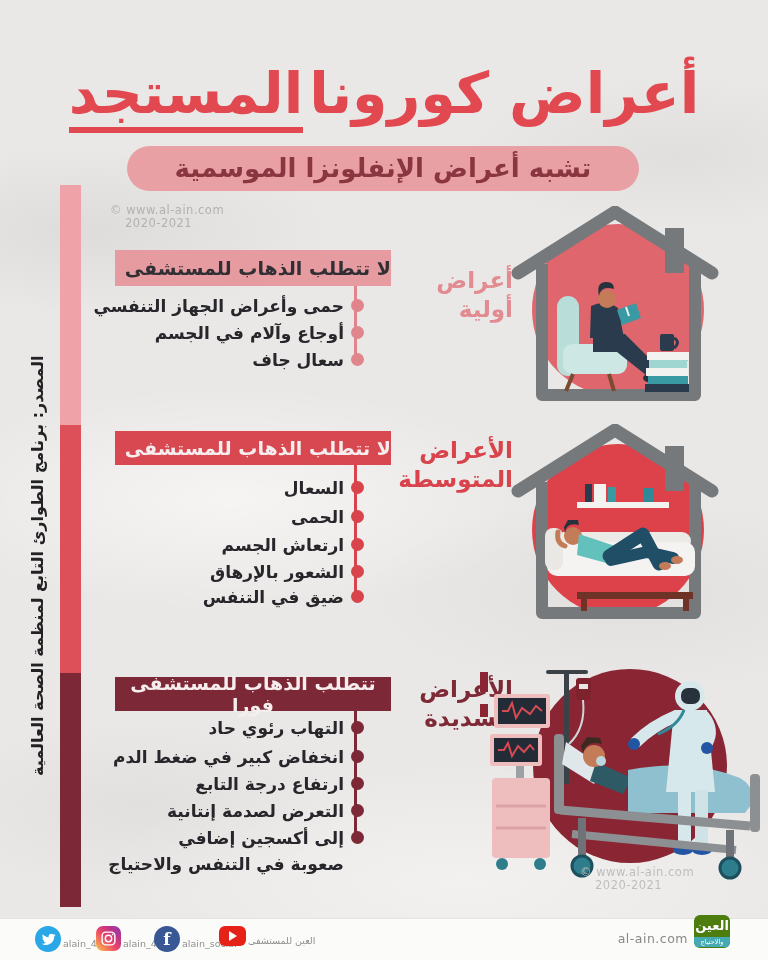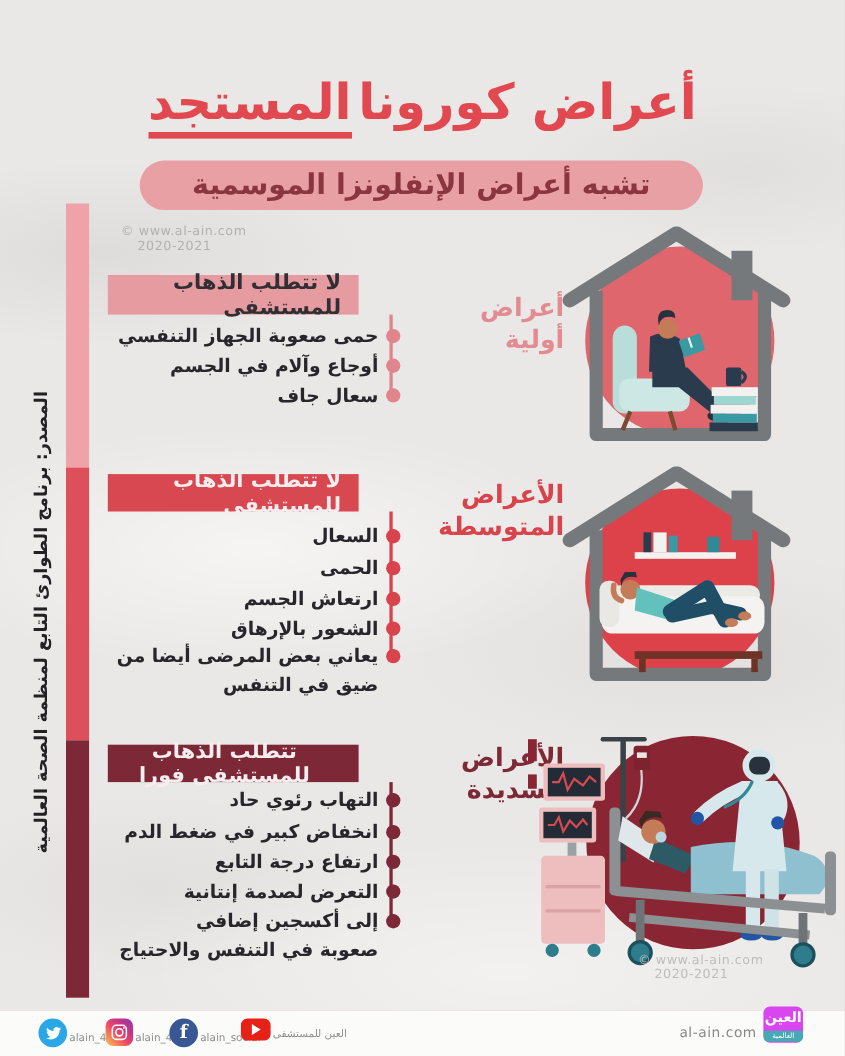--- a/index.html
+++ b/index.html
@@ -15,21 +15,21 @@
       radial-gradient(340px 120px at 12% 24%, rgba(120,118,115,.10), transparent 70%),
       radial-gradient(300px 110px at 88% 16%, rgba(120,118,115,.08), transparent 70%),
       radial-gradient(420px 150px at 30% 52%, rgba(255,255,255,.55), transparent 75%),
       radial-gradient(380px 140px at 82% 62%, rgba(120,118,115,.07), transparent 70%),
       radial-gradient(300px 120px at 18% 84%, rgba(120,118,115,.07), transparent 70%),
       radial-gradient(500px 160px at 60% 92%, rgba(255,255,255,.4), transparent 75%);
   }
   
   .title {
     position:absolute; top:60px; left:0; right:0; text-align:center;
-    direction:rtl; color:#e2484f; font-weight:bold; font-size:45px; line-height:66px;
+    direction:rtl; color:#e2484f; font-weight:bold; font-size:57px; line-height:66px;
     letter-spacing:-1px;
   }
   .title .u { border-bottom:6px solid #e2484f; padding-bottom:1px; margin-right:6px; }
   .subtitle {
     position:absolute; top:146px; left:127px; width:512px; height:45px;
     background:#e9a0a4; border-radius:24px; direction:rtl;
     color:#8a3640; font-weight:bold; font-size:26px; line-height:45px; text-align:center;
   }
   .wm { position:absolute; font-size:11.5px; color:#b3b1af; line-height:13px; letter-spacing:.5px; }
   .wm-top { left:110px; top:204px; }
@@ -40,22 +40,22 @@
   .seg1 { top:185px; height:240px; background:#efa3a8; }
   .seg2 { top:425px; height:248px; background:#dd5059; }
   .seg3 { top:673px; height:234px; background:#7d2836; }
   .source {
     position:absolute; left:-172px; top:555px; width:420px; height:21px;
     transform:rotate(-90deg); direction:rtl; text-align:center;
     font-size:16px; font-weight:bold; color:#222225; white-space:nowrap;
   }
   
   .banner {
-    position:absolute; left:98px; width:228px; display:flex; align-items:center;
-    direction:rtl; padding-right:16px; font-weight:bold; font-size:19px;
+    position:absolute; left:115px; width:276px; display:flex; align-items:center;
+    direction:rtl; padding-right:0; font-weight:bold; font-size:19px;
   }
   .b1 { top:250px; height:36px; background:#e59ba0; color:#312f33; }
   .b2 { top:431px; height:34px; background:#d84850; color:#f6eeee; }
   .b3 { top:677px; height:34px; background:#7d2836; color:#f6eeee;text-align:center; }
   .label {
     position:absolute; right:255px; width:122px; direction:rtl; text-align:right;
     font-weight:bold; font-size:23px; line-height:29px;
   }
   .l1 { top:251px; color:#e28b91;margin-top:15px; }
   .l2 { top:436px; color:#d8434c; }
@@ -86,21 +86,21 @@
   .tw { width:26px; height:26px; border-radius:50%; background:#29a7e6; }
   .ig { width:25px; height:25px; border-radius:7px; margin-bottom:1px;
         background:linear-gradient(45deg,#f7c948 0%,#ef4668 45%,#c13584 70%,#8a3ab9 100%); }
   .fb { width:26px; height:26px; border-radius:50%; background:#3a5795;
         color:#fff; font-weight:bold; font-size:17px; font-family:"DejaVu Serif", serif; }
   .yt { width:27px; height:20px; border-radius:6px; background:#e62117; margin-bottom:3px; }
   .yt-tri { width:0; height:0; border-left:8px solid #fff;
         border-top:5px solid transparent; border-bottom:5px solid transparent; }
   .siteurl { position:absolute; right:80px; top:12px; font-size:12.5px; color:#8a8886; letter-spacing:.5px; }
   .brand { position:absolute; right:38px; top:-4px; width:36px; height:33px;
-    background:#d946ef; border-radius:6px; overflow:hidden; text-align:center; }
+    background:#4d7c0f; border-radius:6px; overflow:hidden; text-align:center; }
   .brand-main { color:#fff; font-weight:bold; font-size:13px; line-height:22px; direction:rtl; }
   .brand-sub { background:#45aab3; color:#fff; font-size:6.5px; line-height:10px; direction:rtl; }
 </style>
 </head>
 <body>
 
 <div class="page">
   <div class="texture"></div>
 
   <h1 class="title">
@@ -118,21 +118,21 @@
   <div class="bar seg3"></div>
   <div class="source">المصدر: برنامج الطوارئ التابع لمنظمة الصحة العالمية</div>
 
   <div class="label l1">أعراض أولية</div>
   <div class="banner b1">لا تتطلب الذهاب للمستشفى</div>
   <div class="conn c1"></div>
 
   <div class="item" style="top:293px">
     <span class="dot d1"></span>
     <span class="itxt">
-        <span class="l">حمى صعوبة الجهاز التنفسي</span>
+        <span class="l">حمى وأعراض الجهاز التنفسي</span>
         <span class="l"></span>
       </span>
   </div>
   <div class="item" style="top:320px">
     <span class="dot d1"></span>
     <span class="itxt">
         <span class="l">أوجاع وآلام في الجسم</span>
         <span class="l"></span>
       </span>
   </div>
@@ -198,21 +198,20 @@
   <div class="item" style="top:559px">
     <span class="dot d2"></span>
     <span class="itxt">
         <span class="l">الشعور بالإرهاق</span>
         <span class="l"></span>
       </span>
   </div>
   <div class="item" style="top:584px">
     <span class="dot d2"></span>
     <span class="itxt">
-        <span class="l">يعاني بعض المرضى أيضا من</span>
         <span class="l">ضيق في التنفس</span>
       </span>
   </div>
 
   <svg class="illus il2" width="215" height="196" viewBox="0 0 215 196">
     <circle cx="113" cy="106" r="86" fill="#dd424b"></circle>
     <rect x="160" y="22" width="19" height="45" fill="#75797c"></rect>
     <path d="M13 67 L110 6 L207 67" stroke="#75797c" stroke-width="13" fill="none" stroke-linecap="round" stroke-linejoin="round"></path>
     <path d="M37 58 L37 189 L190 189 L190 58" stroke="#75797c" stroke-width="12" fill="none" stroke-linejoin="round"></path>
     <rect x="72" y="78" width="92" height="6" fill="#f2f2f0"></rect>
@@ -355,16 +354,16 @@
     </div>
     <div class="soc" style="left:219px">
       <span class="icon yt">
           <span class="yt-tri"></span>
         </span>
       <span class="handle">العين للمستشفى</span>
     </div>
     <div class="siteurl">al-ain.com</div>
     <div class="brand">
       <div class="brand-main">العين</div>
-      <div class="brand-sub">العالمية</div>
+      <div class="brand-sub">والاحتياج</div>
     </div>
   </div>
 </div>
 
 </body></html>

